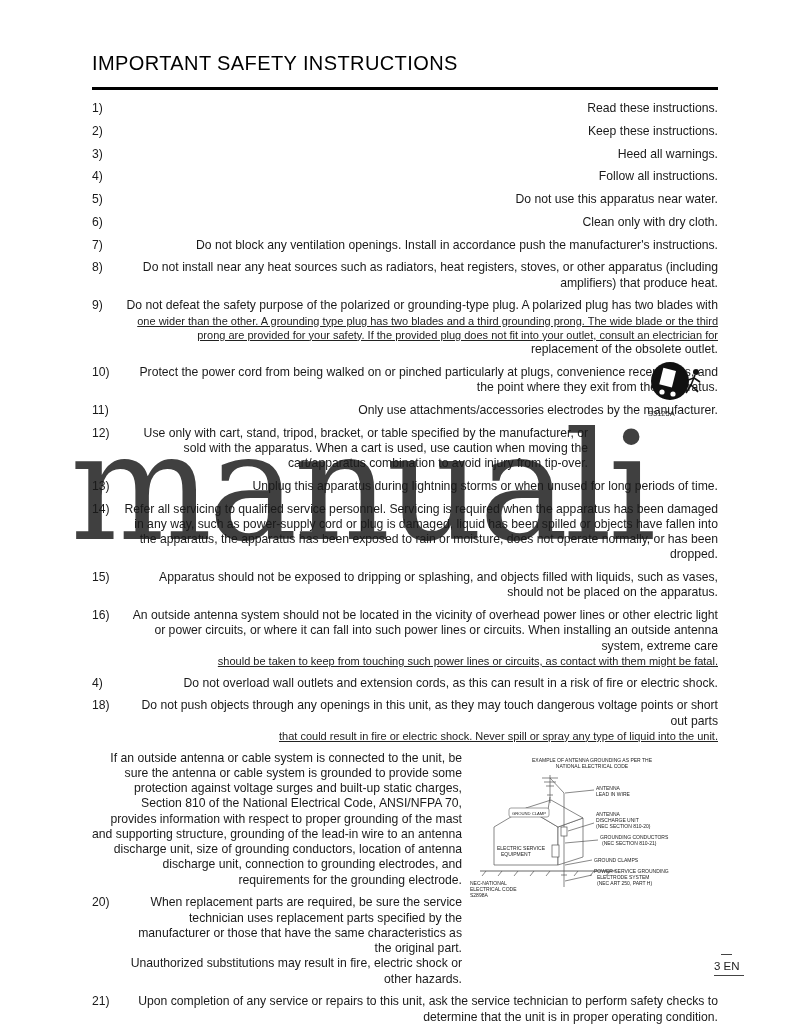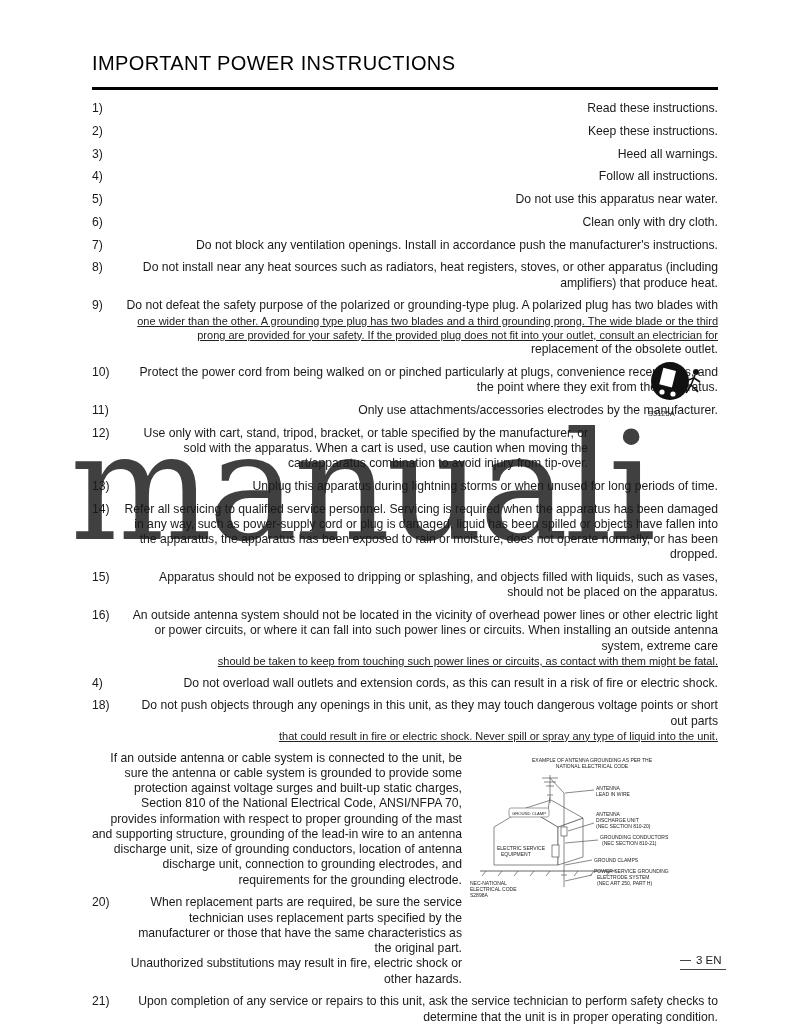--- a/index.html
+++ b/index.html
@@ -21,36 +21,36 @@
   .sub { display:block; font-size:11px; line-height:1.3; color:#222;text-decoration:underline; }
   .text2 { display:block; }
   .item-12 .body { padding-right:130px; }
   .cart-figure { position:absolute; left:646px; top:360px; width:70px; z-index:1; text-align:left; }
   .cart-figure .code { display:block; font-size:7.5px; color:#222; margin-top:1px; padding-left:2px; }
   .two-col { display:flex; }
   .col-left { width:382px; }
   .col-right { flex:1; padding-left:4px; padding-top:2px; }
   .unauth { }
   .pageno {
-    position:absolute; left:680px; top:953px; z-index:1;
+    position:absolute; left:714px; top:953px; z-index:1;
     display:flex; align-items:center; gap:5px;
-    font-size:11.5px; color:#222; border-bottom:1px solid #444; padding:1px 4px 3px 0;
+    font-size:11.5px; color:#222; border-bottom:1px solid #444; padding:1px 4px 3px 0;flex-direction:column;
   }
   .pageno .dash { width:11px; height:1px; background:#444; }
   svg text { font-family:"Liberation Sans", sans-serif; }
 </style>
 </head>
 <body>
 
 <div class="page">
 
   <div class="watermark">manuali</div>
 
   <div class="content">
-    <h1 class="doc-title">IMPORTANT POWER INSTRUCTIONS</h1>
+    <h1 class="doc-title">IMPORTANT SAFETY INSTRUCTIONS</h1>
     <div class="title-rule"></div>
 
     <div class="item">
       <span class="num">1)</span>
       <div class="body"><span>Read these instructions.</span></div>
     </div>
     <div class="item">
       <span class="num">2)</span>
       <div class="body"><span>Keep these instructions.</span></div>
     </div>

